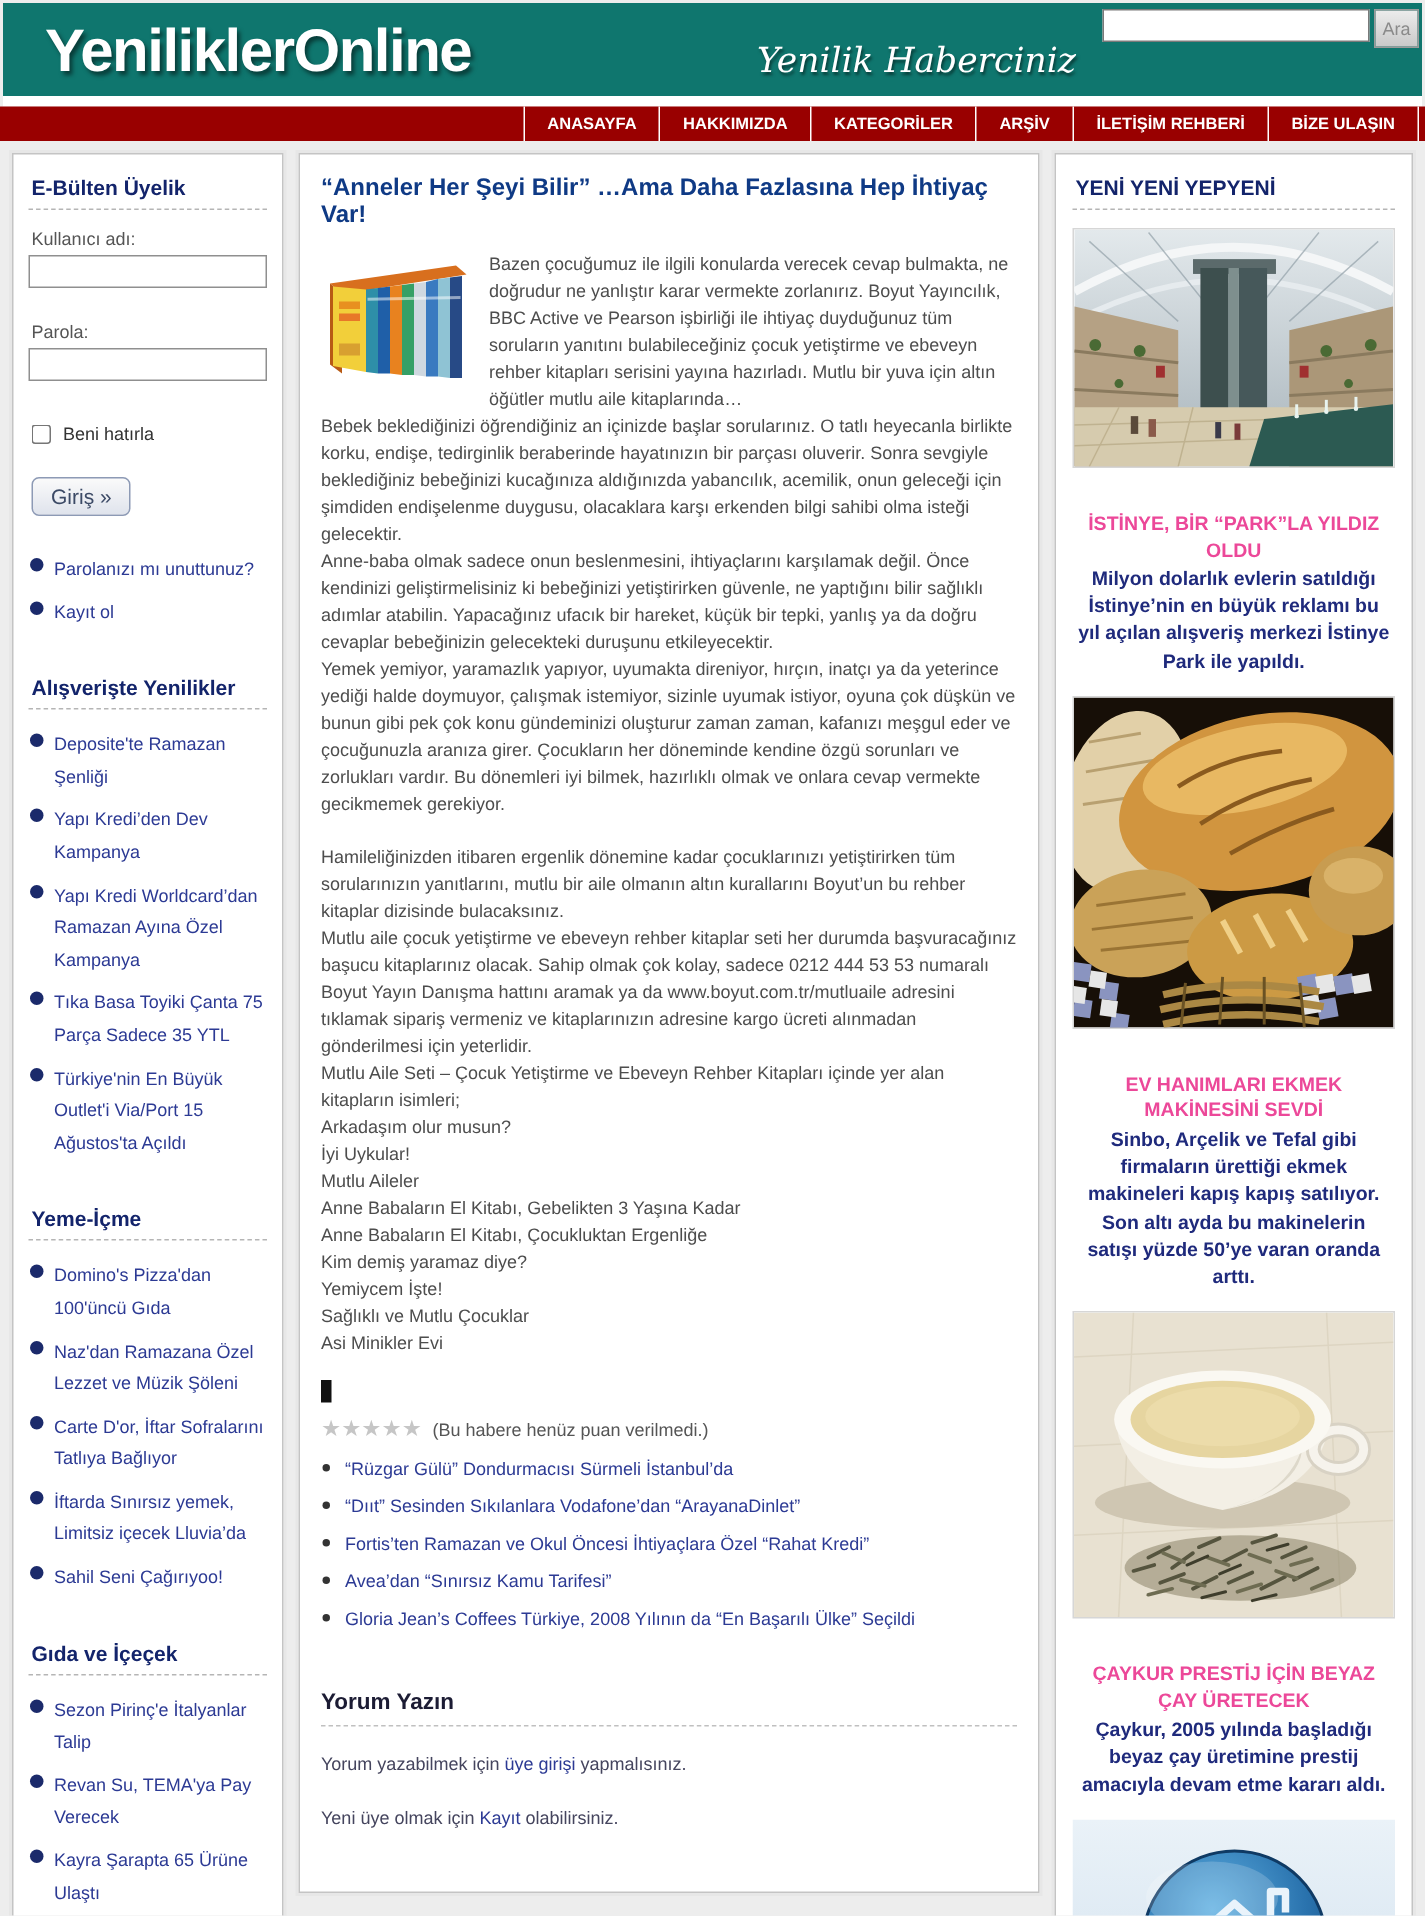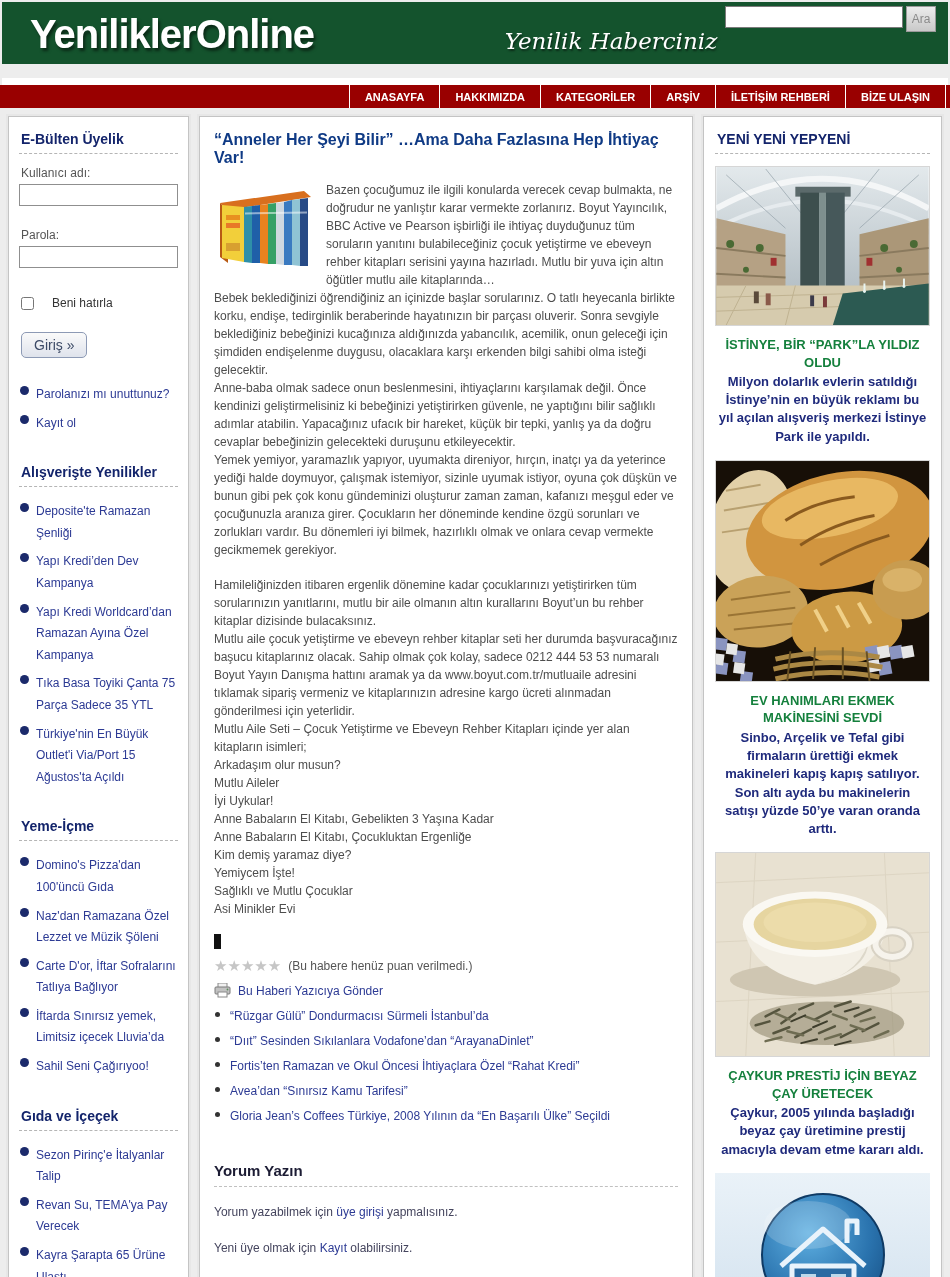--- a/index.html
+++ b/index.html
@@ -1,26 +1,26 @@
 <!DOCTYPE html>
 <html lang="tr"><head>
 <meta charset="utf-8">
 <style>
   * { margin:0; padding:0; box-sizing:border-box; }
   html,body { width:950px; height:1277px; overflow:hidden; }
   body { font-family:"Liberation Sans", sans-serif; background:#ededed; }
 
   
-  .masthead { position:relative; height:62px; background:#14532d; margin:2px 2px 14px 2px; }
+  .masthead { position:relative; height:62px; background:#0f766e; margin:2px 2px 0 2px; }
   .brand { position:absolute; left:28px; top:10px; color:#fff; font-size:40px; font-weight:bold;
            letter-spacing:-1px; text-shadow:2px 3px 3px rgba(0,0,0,.5); }
   .tagline { position:absolute; left:494px; top:26px; width:230px; text-align:center; color:#fff;
              font-family:"DejaVu Serif", serif; font-style:italic; font-size:23px;
              text-shadow:1px 2px 2px rgba(0,0,0,.5); }
-  .search { position:absolute; right:12px; top:4px; display:flex; align-items:flex-start; }
+  .search { position:absolute; right:2px; top:4px; display:flex; align-items:flex-start; }
   .search input { width:178px; height:22px; border:1px solid #7a7a7a; background:#fff; padding:0 4px; font-size:12px; }
   .search button { width:30px; height:26px; margin-left:3px; background:linear-gradient(#ececec,#c9c9c9);
                    border:1px solid #9a9a9a; color:#8a8a8a; font-size:12px; }
   .headgap { height:7px; background:#fff; margin:0 2px; }
   .nav { height:23px; background:#990000; display:flex; justify-content:flex-end; align-items:stretch; padding-right:4px; }
   .nav-item { display:flex; align-items:center; padding:0 15px; color:#fff; font-size:11px; font-weight:bold;
               text-decoration:none; border-left:1px solid #fff; }
   .nav-item:last-child { border-right:1px solid #fff; }
 
   
@@ -28,21 +28,21 @@
   .box { background:#fff; border:1px solid #c4c4c4; box-shadow:0 0 0 2px #e7e7e7; }
   .col-left  { width:181px; min-height:1180px; padding:12px 10px; }
   .col-main  { flex:1; padding:12px 14px 20px; }
   .col-right { width:239px; min-height:1180px; padding:12px 11px; }
 
   
   .side-h { color:#13246b; font-size:14px; font-weight:bold; padding:2px 0 6px 2px;
             border-bottom:1px dashed #b5b5b5; margin-bottom:12px; }
   .form-label { color:#555; font-size:12px; margin:4px 0 4px 2px; }
   .form-input { width:100%; height:22px; border:1px solid #8f8f8f; margin-bottom:18px; padding:0 4px; font-size:12px; }
-  .remember { display:flex; align-items:center; gap:18px; margin:10px 0 22px 2px; color:#333; font-size:12px; }
+  .remember { display:flex; align-items:center; gap:8px; margin:10px 0 22px 2px; color:#333; font-size:12px; }
   .btn-login { display:inline-block; margin:0 0 18px 2px; padding:4px 12px; font-size:14px; color:#3c4a66;
                background:linear-gradient(#fafafa,#dfe3ec); border:1px solid #8d9ab5; border-radius:5px; }
   ul.bullets { list-style:none; }
   ul.bullets li { position:relative; padding-left:17px; margin-bottom:7px; line-height:1.35; }
   .dot { position:absolute; left:1px; top:4px; width:9px; height:9px; border-radius:50%; background:#1b2a6b; }
   a.side-link { color:#2c3a94; font-size:12px; text-decoration:none; }
   .side-section { margin-top:30px; }
   .login-links { margin-top:6px; }
 
   
@@ -60,22 +60,22 @@
   ul.related .dot { width:5px; height:5px; top:6px; background:#333; }
   .comment-h { color:#1c1c34; font-size:15px; font-weight:bold; padding:14px 0 7px;
                border-bottom:1px dashed #c0c0c0; margin-bottom:18px; }
   .comment-line { color:#45455e; font-size:12px; margin-bottom:22px; }
   .comment-line a { color:#2c3a94; text-decoration:none; }
 
   
   .story { margin-bottom:14px; }
   .story svg, .house-panel svg { display:block; }
   .story-img { border:1px solid #d6d6d6; }
-  .story-headline { display:block; text-align:center; color:#15803d; font-size:13px; font-weight:bold;
-                    margin:10px 4px 2px; line-height:1.35; text-decoration:none; }
+  .story-headline { display:block; text-align:center; color:#ec4899; font-size:13px; font-weight:bold;
+                    margin:28px 4px 2px; line-height:1.35; text-decoration:none; }
   .story-summary { text-align:center; color:#1f2a7c; font-size:13px; font-weight:bold; line-height:1.4; margin:2px 2px 6px; }
   .house-panel { margin-top:4px; }
 </style>
 </head>
 <body>
 
 <div class="masthead">
   <div class="brand">YeniliklerOnline</div>
   <div class="tagline">Yenilik Haberciniz</div>
   <div class="search">
@@ -187,46 +187,37 @@
 
     <div class="pline">Bazen çocuğumuz ile ilgili konularda verecek cevap bulmakta, ne doğrudur ne yanlıştır karar vermekte zorlanırız. Boyut Yayıncılık, BBC Active ve Pearson işbirliği ile ihtiyaç duyduğunuz tüm soruların yanıtını bulabileceğiniz çocuk yetiştirme ve ebeveyn rehber kitapları serisini yayına hazırladı. Mutlu bir yuva için altın öğütler mutlu aile kitaplarında…</div>
         <div class="pline">Bebek beklediğinizi öğrendiğiniz an içinizde başlar sorularınız. O tatlı heyecanla birlikte korku, endişe, tedirginlik beraberinde hayatınızın bir parçası oluverir. Sonra sevgiyle beklediğiniz bebeğinizi kucağınıza aldığınızda yabancılık, acemilik, onun geleceği için şimdiden endişelenme duygusu, olacaklara karşı erkenden bilgi sahibi olma isteği gelecektir.</div>
         <div class="pline">Anne-baba olmak sadece onun beslenmesini, ihtiyaçlarını karşılamak değil. Önce kendinizi geliştirmelisiniz ki bebeğinizi yetiştirirken güvenle, ne yaptığını bilir sağlıklı adımlar atabilin. Yapacağınız ufacık bir hareket, küçük bir tepki, yanlış ya da doğru cevaplar bebeğinizin gelecekteki duruşunu etkileyecektir.</div>
         <div class="pline">Yemek yemiyor, yaramazlık yapıyor, uyumakta direniyor, hırçın, inatçı ya da yeterince yediği halde doymuyor, çalışmak istemiyor, sizinle uyumak istiyor, oyuna çok düşkün ve bunun gibi pek çok konu gündeminizi oluşturur zaman zaman, kafanızı meşgul eder ve çocuğunuzla aranıza girer. Çocukların her döneminde kendine özgü sorunları ve zorlukları vardır. Bu dönemleri iyi bilmek, hazırlıklı olmak ve onlara cevap vermekte gecikmemek gerekiyor.</div>
         <div class="pline"></div>
         <div class="pline">Hamileliğinizden itibaren ergenlik dönemine kadar çocuklarınızı yetiştirirken tüm sorularınızın yanıtlarını, mutlu bir aile olmanın altın kurallarını Boyut’un bu rehber kitaplar dizisinde bulacaksınız.</div>
         <div class="pline">Mutlu aile çocuk yetiştirme ve ebeveyn rehber kitaplar seti her durumda başvuracağınız başucu kitaplarınız olacak. Sahip olmak çok kolay, sadece 0212 444 53 53 numaralı Boyut Yayın Danışma hattını aramak ya da www.boyut.com.tr/mutluaile adresini tıklamak sipariş vermeniz ve kitaplarınızın adresine kargo ücreti alınmadan gönderilmesi için yeterlidir.</div>
         <div class="pline">Mutlu Aile Seti – Çocuk Yetiştirme ve Ebeveyn Rehber Kitapları içinde yer alan kitapların isimleri;</div>
         <div class="pline">Arkadaşım olur musun?</div>
+        <div class="pline">İyi Uykular!</div>
         <div class="pline">Mutlu Aileler</div>
-        <div class="pline">İyi Uykular!</div>
         <div class="pline">Anne Babaların El Kitabı, Gebelikten 3 Yaşına Kadar</div>
         <div class="pline">Anne Babaların El Kitabı, Çocukluktan Ergenliğe</div>
         <div class="pline">Kim demiş yaramaz diye?</div>
         <div class="pline">Yemiycem İşte!</div>
         <div class="pline">Sağlıklı ve Mutlu Çocuklar</div>
         <div class="pline">Asi Minikler Evi</div>
       </div>
 
     <div class="cursor-block"></div>
 
     <div class="stars-row">
       <span><span class="star">★</span><span class="star">★</span><span class="star">★</span><span class="star">★</span><span class="star">★</span></span>
       <span class="rating-note">(Bu habere henüz puan verilmedi.)</span>
     </div>
 
-    <div class="print-row">
-      <svg width="17" height="15" viewBox="0 0 17 15">
-        <rect x="4" y="0" width="9" height="5" fill="#f0f0f0" stroke="#8a8a8a"></rect>
-        <rect x="1" y="4" width="15" height="7" rx="1" fill="#c2c2c2" stroke="#7a7a7a"></rect>
-        <rect x="4" y="9" width="9" height="5" fill="#ffffff" stroke="#8a8a8a"></rect>
-        <circle cx="13.5" cy="6.5" r="0.9" fill="#5a8a5a"></circle>
-      </svg>
-      <a href="#" class="nav-link-blue">Bu Haberi Yazıcıya Gönder</a>
-    </div>
 
     <ul class="related">
 
         <li>
           <span class="dot"></span>
           <a href="#" class="side-link">“Rüzgar Gülü” Dondurmacısı Sürmeli İstanbul’da</a>
         </li>
 
         <li>
           <span class="dot"></span>

